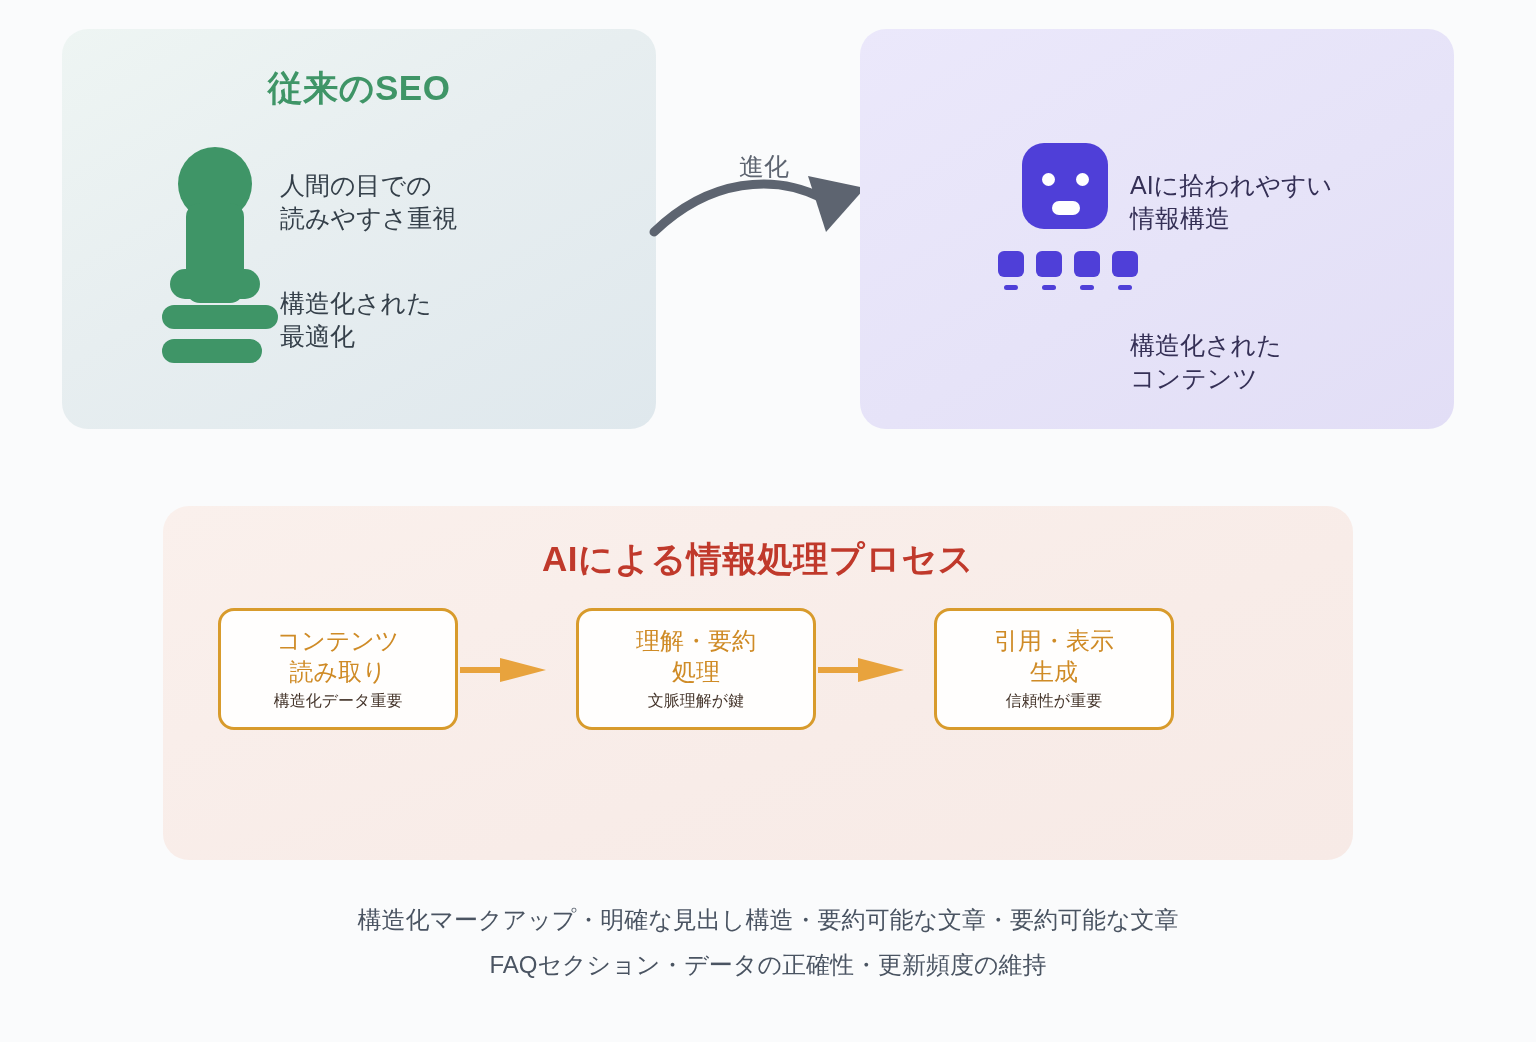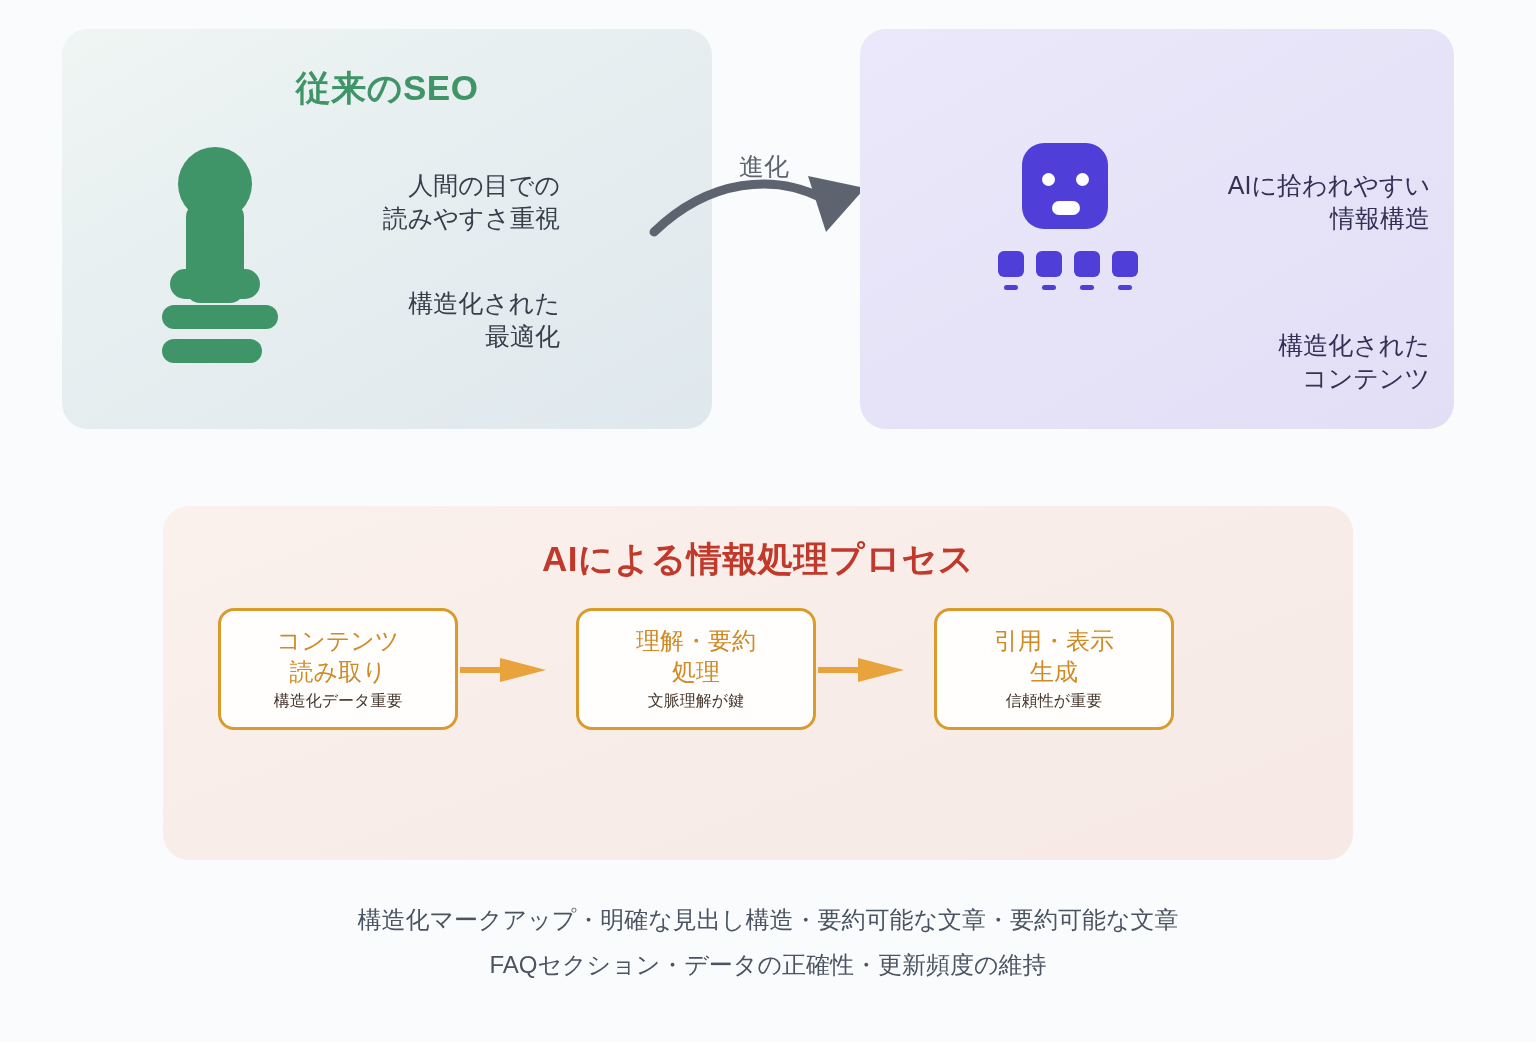--- a/index.html
+++ b/index.html
@@ -22,21 +22,21 @@
 
   
   .card {
     position: absolute;
     border-radius: 26px;
     box-sizing: border-box;
   }
   .card-left {
     left: 62px;
     top: 29px;
-    width: 650px;
+    width: 594px;
     height: 400px;
     background: linear-gradient(150deg, #eef5f3 0%, #e7eef0 45%, #dfe8ed 100%);
   }
   .card-right {
     left: 860px;
     top: 29px;
     width: 594px;
     height: 400px;
     background: linear-gradient(150deg, #ebe8fb 0%, #e6e3f8 55%, #e2def6 100%);
   }
@@ -69,21 +69,21 @@
   .stamp i { position: absolute; background: #3f9567; display:block; }
   .stamp .knob   { left: 16px;  top: 0px;   width: 74px;  height: 74px;  border-radius: 50%; }
   .stamp .neck   { left: 24px;  top: 56px;  width: 58px;  height: 100px; border-radius: 14px; }
   .stamp .collar { left: 8px;   top: 122px; width: 90px;  height: 30px;  border-radius: 15px; }
   .stamp .base1  { left: 0px;   top: 158px; width: 116px; height: 24px;  border-radius: 12px; }
   .stamp .base2  { left: 0px;   top: 192px; width: 100px; height: 24px;  border-radius: 12px; }
 
   .left-text {
     position: absolute;
     color: #35404a;
-    text-align: right;
+    text-align: left;
     font-size: 25px;
     line-height: 1.32;
     white-space: pre-line;
   }
   .left-text-a { left: 218px; top: 140px; width: 280px; }
   .left-text-b { left: 218px; top: 258px; width: 280px; }
 
   
   .robot {
     position: absolute;
@@ -134,21 +134,21 @@
     border-radius: 3px;
   }
   .robot .dash.d1 { left: 10px; }
   .robot .dash.d2 { left: 48px; }
   .robot .dash.d3 { left: 86px; }
   .robot .dash.d4 { left: 124px; }
 
   .right-text {
     position: absolute;
     color: #353056;
-    text-align: right;
+    text-align: left;
     font-size: 25px;
     line-height: 1.32;
     white-space: pre-line;
   }
   .right-text-a { left: 270px; top: 140px; width: 300px; }
   .right-text-b { left: 270px; top: 300px; width: 300px; }
 
   
   .evolve-arrow {
     position: absolute;

